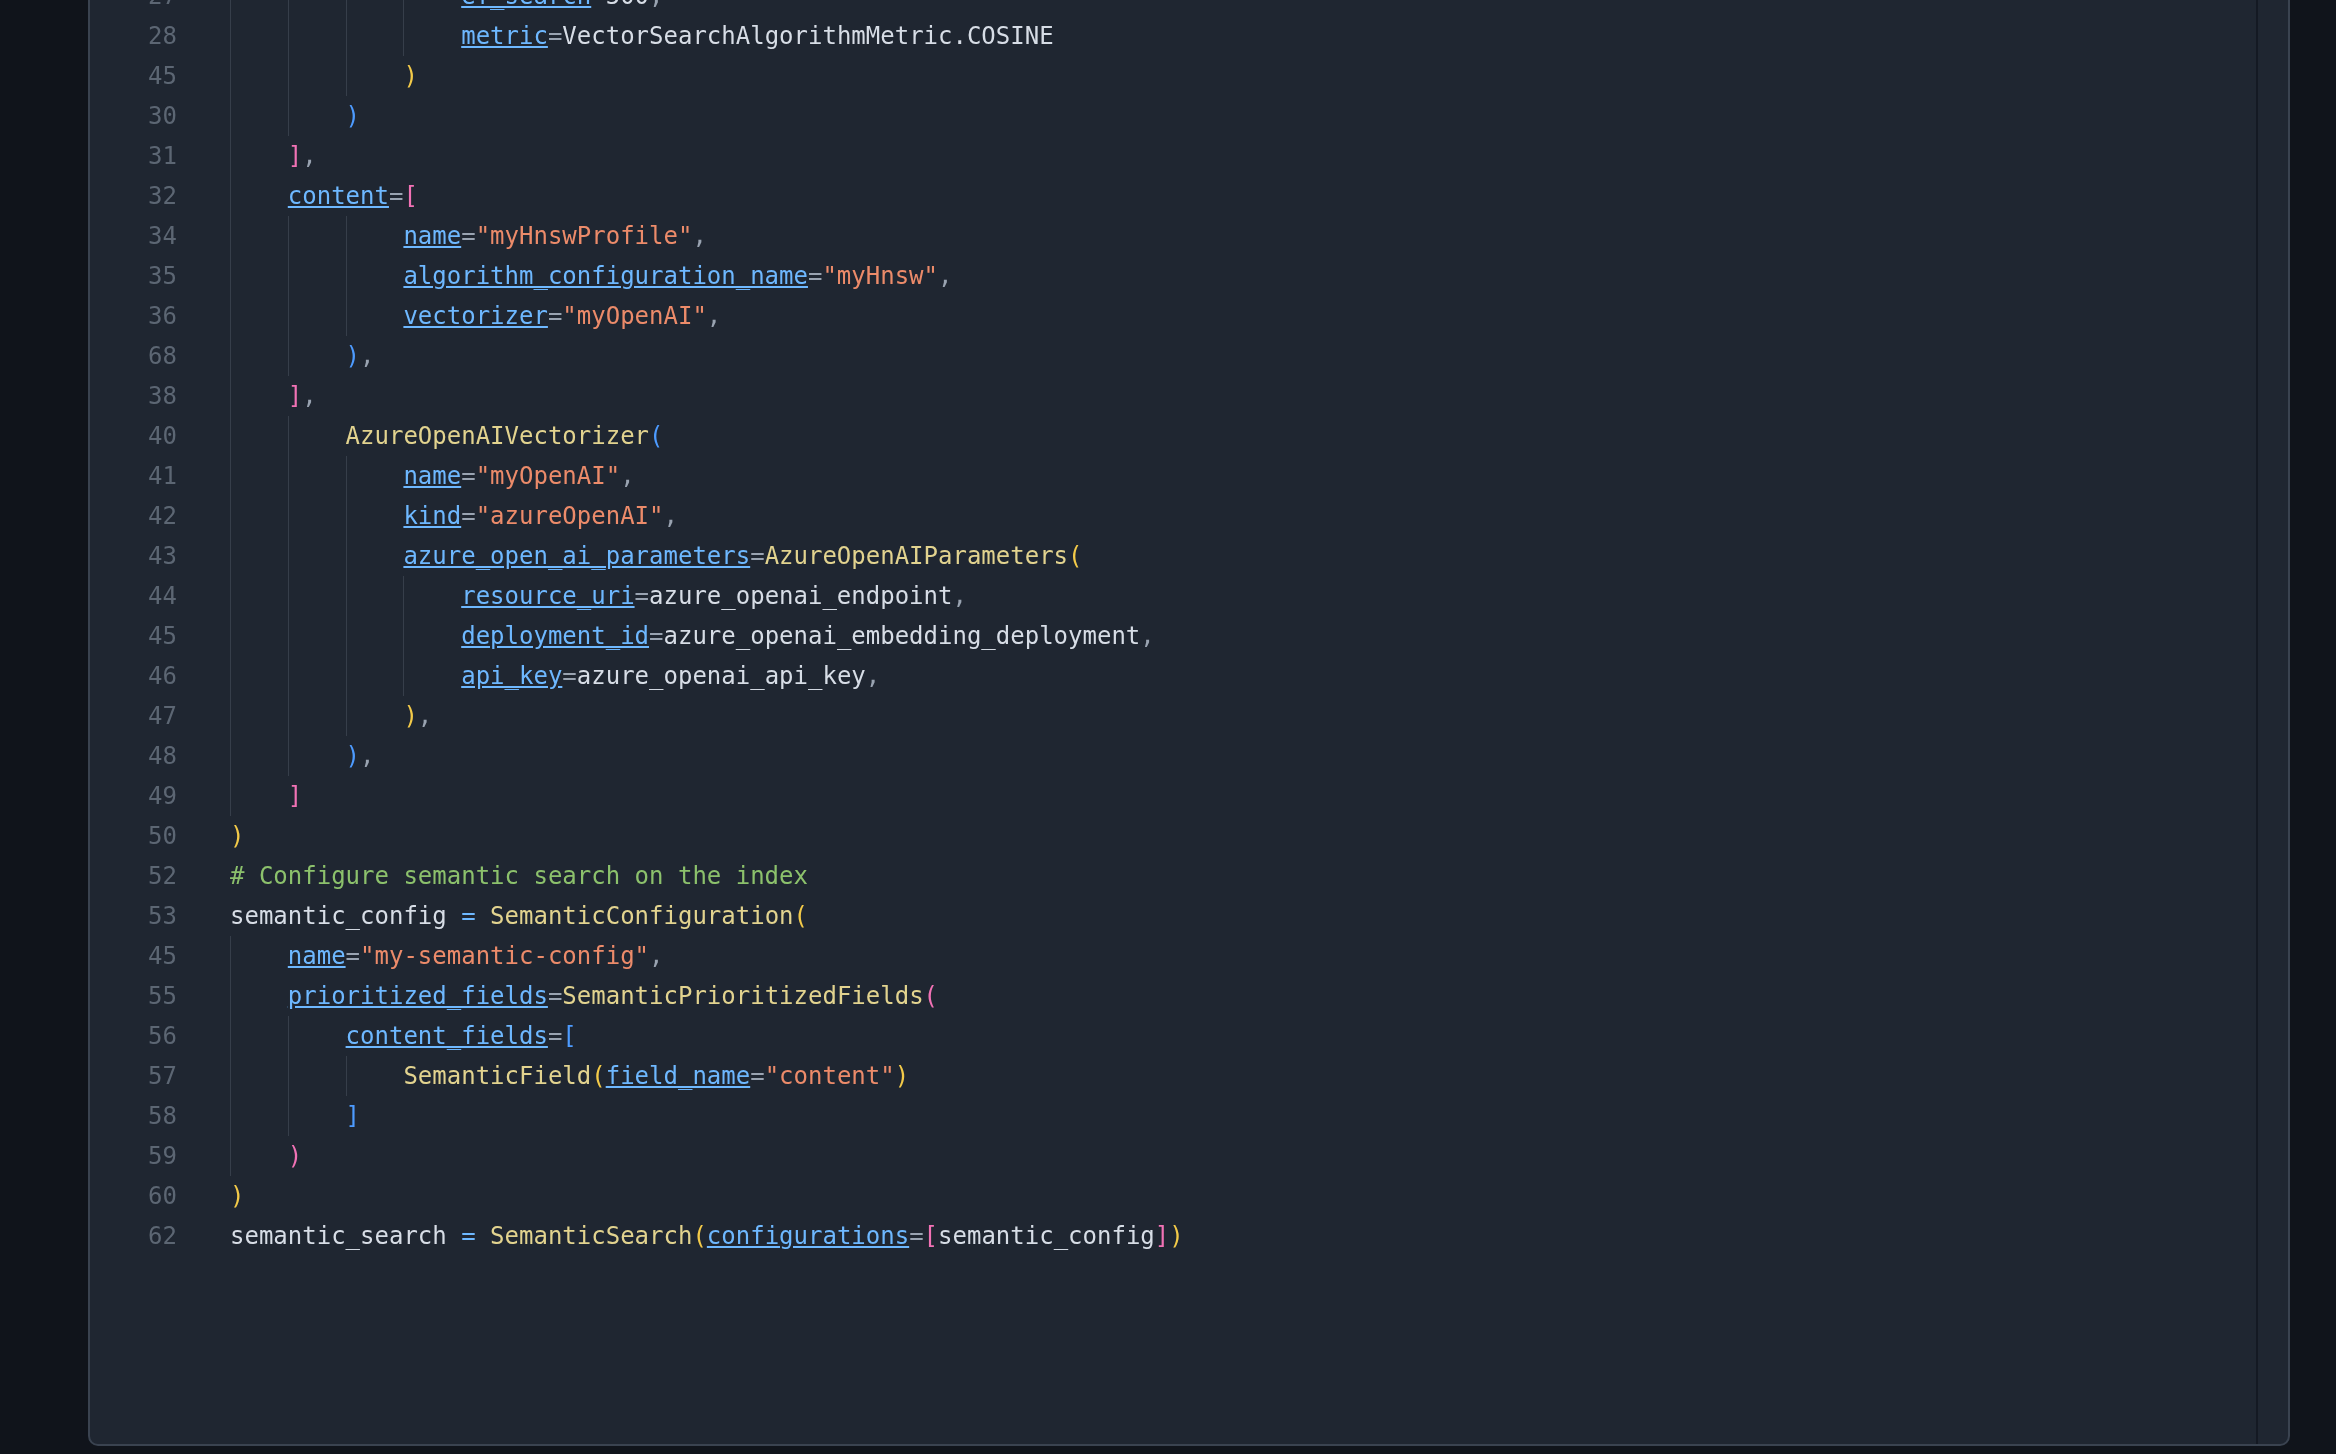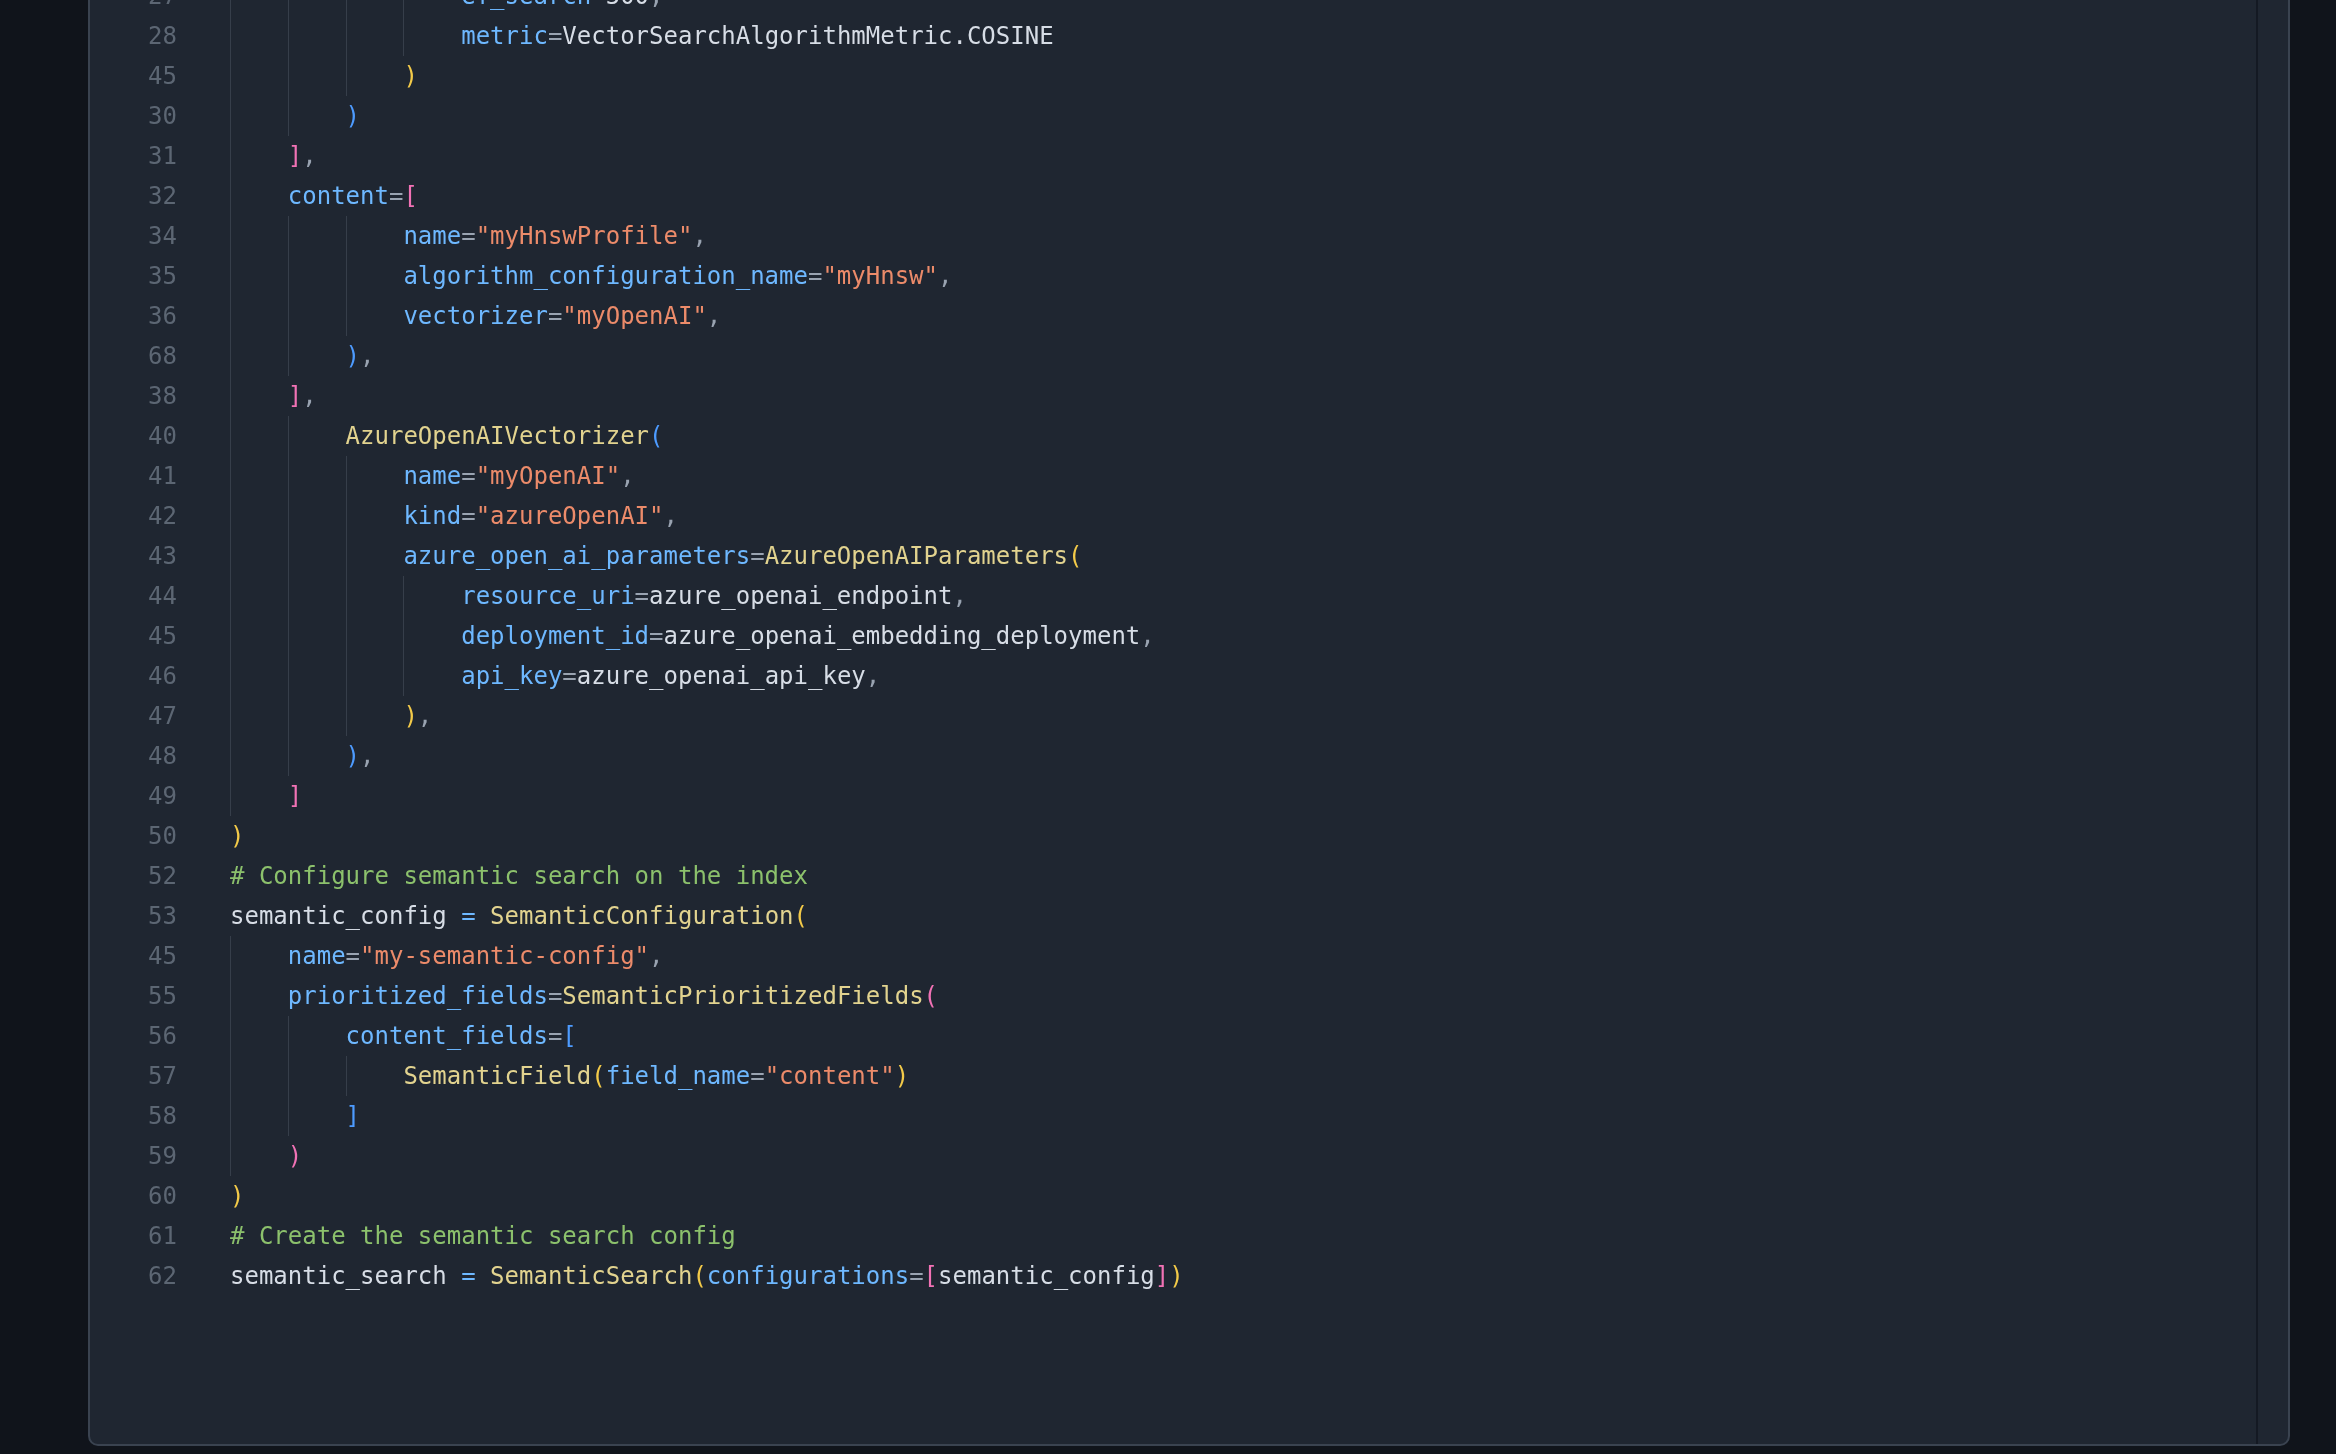--- a/index.html
+++ b/index.html
@@ -46,21 +46,21 @@
     background:var(--indent-guide,#363e4a);
   }
   .rail{
     position:absolute;
     right:0;top:0;bottom:0;
     width:30px;
     border-left:2px solid var(--scroll-divider,#141923);
     background:transparent;
   }
   .tk-def{color:var(--c-def,#d7dde6);}
-  .tk-prop{color:var(--c-prop,#6eb8ff);}
+  .tk-prop{color:var(--c-prop,#6eb8ff);text-decoration:underline;}
   .tk-op{color:var(--c-op,#99a3b1);}
   .tk-asn{color:var(--c-asn,#6eb8ff);}
   .tk-str{color:var(--c-str,#ec8b6a);}
   .tk-cls{color:var(--c-cls,#e2d38f);}
   .tk-cmt{color:var(--c-cmt,#8cc16c);}
   .tk-b1{color:var(--c-b1,#f3ca49);}
   .tk-b2{color:var(--c-b2,#f172b5);}
   .tk-b3{color:var(--c-b3,#4d9bff);}
 </style>
 </head>
@@ -92,17 +92,16 @@
       <div class="code-row"><div class="gutter">50</div><div class="code-text"><span class="tk-b1">)</span></div></div>
       <div class="code-row"><div class="gutter">52</div><div class="code-text"><span class="tk-cmt"># Configure semantic search on the index</span></div></div>
       <div class="code-row"><div class="gutter">53</div><div class="code-text"><span class="tk-def">semantic_config</span><span class="tk-asn"> = </span><span class="tk-cls">SemanticConfiguration</span><span class="tk-b1">(</span></div></div>
       <div class="code-row"><div class="gutter">45</div><div class="code-text"><div class="guide" style="left: calc(0ch + 28px);"></div>    <span class="tk-prop">name</span><span class="tk-op">=</span><span class="tk-str">"my-semantic-config"</span><span class="tk-op">,</span></div></div>
       <div class="code-row"><div class="gutter">55</div><div class="code-text"><div class="guide" style="left: calc(0ch + 28px);"></div>    <span class="tk-prop">prioritized_fields</span><span class="tk-op">=</span><span class="tk-cls">SemanticPrioritizedFields</span><span class="tk-b2">(</span></div></div>
       <div class="code-row"><div class="gutter">56</div><div class="code-text"><div class="guide" style="left: calc(0ch + 28px);"></div><div class="guide" style="left: calc(4ch + 28px);"></div>        <span class="tk-prop">content_fields</span><span class="tk-op">=</span><span class="tk-b3">[</span></div></div>
       <div class="code-row"><div class="gutter">57</div><div class="code-text"><div class="guide" style="left: calc(0ch + 28px);"></div><div class="guide" style="left: calc(4ch + 28px);"></div><div class="guide" style="left: calc(8ch + 28px);"></div>            <span class="tk-cls">SemanticField</span><span class="tk-b1">(</span><span class="tk-prop">field_name</span><span class="tk-op">=</span><span class="tk-str">"content"</span><span class="tk-b1">)</span></div></div>
       <div class="code-row"><div class="gutter">58</div><div class="code-text"><div class="guide" style="left: calc(0ch + 28px);"></div><div class="guide" style="left: calc(4ch + 28px);"></div>        <span class="tk-b3">]</span></div></div>
       <div class="code-row"><div class="gutter">59</div><div class="code-text"><div class="guide" style="left: calc(0ch + 28px);"></div>    <span class="tk-b2">)</span></div></div>
       <div class="code-row"><div class="gutter">60</div><div class="code-text"><span class="tk-b1">)</span></div></div>
-      <div class="code-row"><div class="gutter">61</div><div class="code-text"><span class="tk-cmt"># Create the semantic search config</span></div></div>
       <div class="code-row"><div class="gutter">62</div><div class="code-text"><span class="tk-def">semantic_search</span><span class="tk-asn"> = </span><span class="tk-cls">SemanticSearch</span><span class="tk-b1">(</span><span class="tk-prop">configurations</span><span class="tk-op">=</span><span class="tk-b2">[</span><span class="tk-def">semantic_config</span><span class="tk-b2">]</span><span class="tk-b1">)</span></div></div>
     </div>
   <div class="rail"></div>
 </div>
 
 </body></html>

